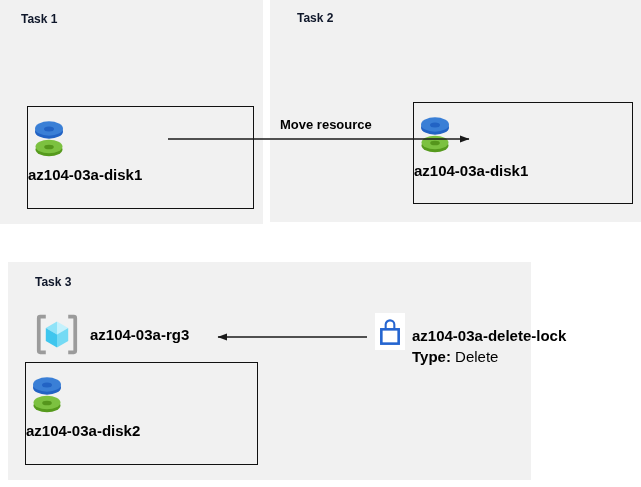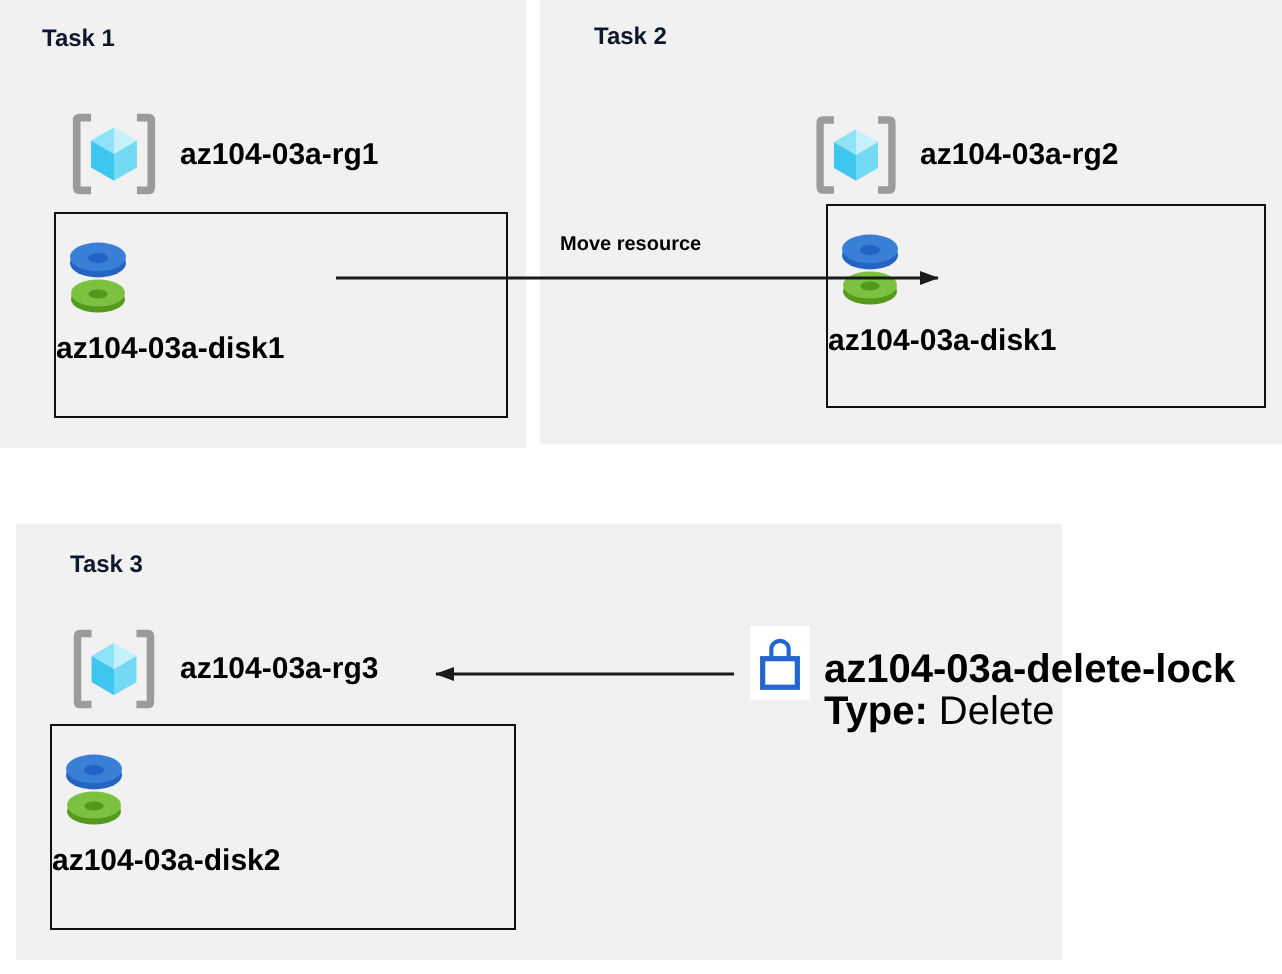--- a/index.html
+++ b/index.html
@@ -27,79 +27,57 @@
     position:absolute;border:1.5px solid #111;background:transparent;
     display:flex;flex-direction:column;align-items:flex-start;padding-top:12px;
     box-sizing:border-box;
   }
   #panel-task1 .resource-box{left:27px;top:106px;width:227px;height:103px;}
   #panel-task2 .resource-box{left:143px;top:102px;width:220px;height:102px;}
   #panel-task3 .resource-box{left:17px;top:100px;width:233px;height:103px;}
   .resource-label{font-size:15px;font-weight:bold;margin-top:7px;white-space:nowrap;}
   .arrows{position:absolute;left:0;top:0;z-index:5;pointer-events:none;}
   .move-label{
-    position:absolute;left:280px;top:117px;font-size:10px;font-weight:bold;
+    position:absolute;left:280px;top:117px;font-size:13px;font-weight:bold;
     white-space:nowrap;z-index:6;
   }
   .lock-chip{
     position:absolute;left:367px;top:51px;width:30px;height:37px;background:#ffffff;
     display:flex;align-items:center;justify-content:center;
   }
   .lock-text{
-    position:absolute;left:404px;top:63px;font-size:20px;line-height:21px;
+    position:absolute;left:404px;top:63px;font-size:15px;line-height:21px;
     white-space:nowrap;
   }
   .lock-text .lock-name{font-weight:bold;}
   .lock-text .type-label{font-weight:bold;margin-top:40px;}
   .lock-text .type-value{font-weight:normal;}
 </style>
 </head>
 <body>
 
 <div class="canvas">
 
   <section class="panel" id="panel-task1">
     <div class="panel-title">Task 1</div>
-    <div class="rg-row">
-      <svg width="48" height="44" viewBox="0 0 50 46">
-        <path d="M13 4 H7 Q5.5 4 5.5 5.5 V40.5 Q5.5 42 7 42 H13" fill="none" stroke="#9b9b9b" stroke-width="4" stroke-linejoin="round"></path>
-        <path d="M37 4 H43 Q44.5 4 44.5 5.5 V40.5 Q44.5 42 43 42 H37" fill="none" stroke="#9b9b9b" stroke-width="4" stroke-linejoin="round"></path>
-        <polygon points="25,9 25,23 13,16" fill="#8fe3f8"></polygon>
-        <polygon points="25,9 37,16 25,23" fill="#c4f1fc"></polygon>
-        <polygon points="13,16 25,23 25,37 13,30" fill="#3fc6ee"></polygon>
-        <polygon points="37,16 25,23 25,37 37,30" fill="#74daf4"></polygon>
-      </svg>
-      <span class="rg-label">az104-03a-rg1</span>
-    </div>
     <div class="resource-box">
       <svg width="42" height="40" viewBox="0 0 42 40">
         <ellipse cx="21" cy="30.5" rx="13.5" ry="6.8" fill="#569a1d"></ellipse>
         <ellipse cx="21" cy="27.5" rx="13.5" ry="6.8" fill="#7cc140"></ellipse>
         <ellipse cx="21" cy="28" rx="4.8" ry="2.3" fill="#55961c"></ellipse>
         <ellipse cx="21" cy="12.5" rx="14" ry="7.2" fill="#2263c4"></ellipse>
         <ellipse cx="21" cy="9.5" rx="14" ry="7.2" fill="#3a7fd6"></ellipse>
         <ellipse cx="21" cy="10" rx="5" ry="2.5" fill="#2263c4"></ellipse>
       </svg>
       <span class="resource-label">az104-03a-disk1</span>
     </div>
   </section>
 
   <section class="panel" id="panel-task2">
     <div class="panel-title">Task 2</div>
-    <div class="rg-row">
-      <svg width="46" height="43" viewBox="0 0 50 46">
-        <path d="M13 4 H7 Q5.5 4 5.5 5.5 V40.5 Q5.5 42 7 42 H13" fill="none" stroke="#9b9b9b" stroke-width="4" stroke-linejoin="round"></path>
-        <path d="M37 4 H43 Q44.5 4 44.5 5.5 V40.5 Q44.5 42 43 42 H37" fill="none" stroke="#9b9b9b" stroke-width="4" stroke-linejoin="round"></path>
-        <polygon points="25,9 25,23 13,16" fill="#8fe3f8"></polygon>
-        <polygon points="25,9 37,16 25,23" fill="#c4f1fc"></polygon>
-        <polygon points="13,16 25,23 25,37 13,30" fill="#3fc6ee"></polygon>
-        <polygon points="37,16 25,23 25,37 37,30" fill="#74daf4"></polygon>
-      </svg>
-      <span class="rg-label">az104-03a-rg2</span>
-    </div>
     <div class="resource-box">
       <svg width="42" height="40" viewBox="0 0 42 40">
         <ellipse cx="21" cy="30.5" rx="13.5" ry="6.8" fill="#569a1d"></ellipse>
         <ellipse cx="21" cy="27.5" rx="13.5" ry="6.8" fill="#7cc140"></ellipse>
         <ellipse cx="21" cy="28" rx="4.8" ry="2.3" fill="#55961c"></ellipse>
         <ellipse cx="21" cy="12.5" rx="14" ry="7.2" fill="#2263c4"></ellipse>
         <ellipse cx="21" cy="9.5" rx="14" ry="7.2" fill="#3a7fd6"></ellipse>
         <ellipse cx="21" cy="10" rx="5" ry="2.5" fill="#2263c4"></ellipse>
       </svg>
       <span class="resource-label">az104-03a-disk1</span>

